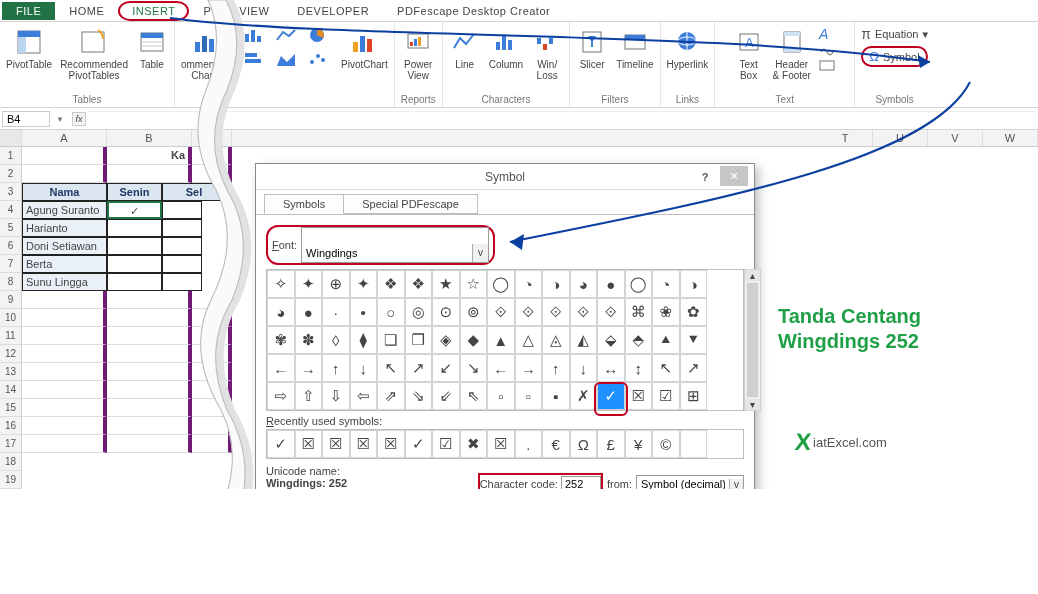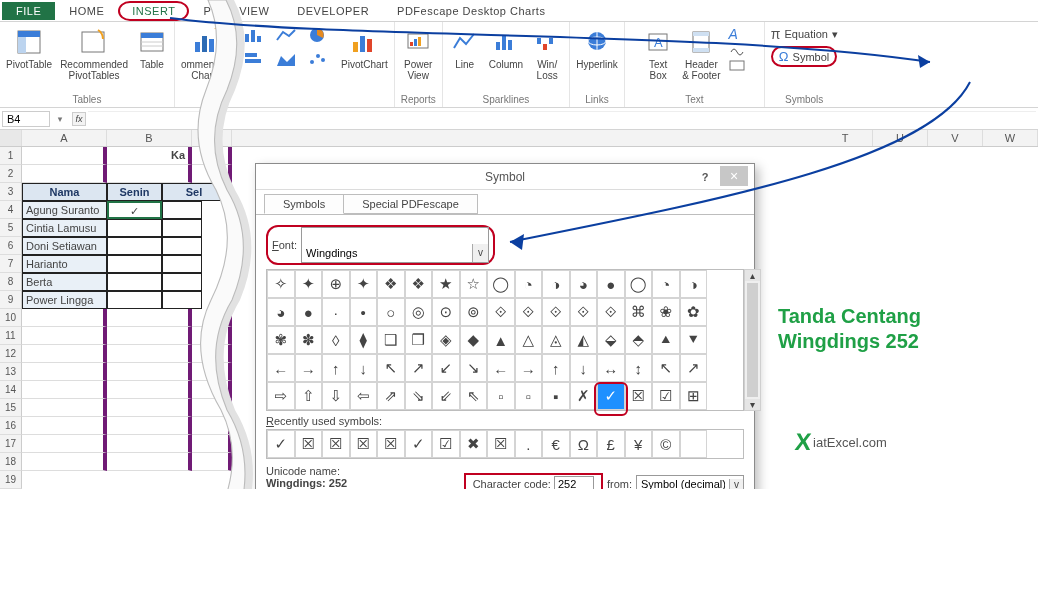--- a/index.html
+++ b/index.html
@@ -75,21 +75,21 @@
 
   .redSel { position:absolute; border:2px solid #c00020; border-radius:6px; }
 
   .ruLabel { font-size:11px; margin:4px 0 2px; }
   .ruGrid { border:1px solid #bdbdbd; display:grid; grid-template-columns:repeat(16, 27.5px); grid-auto-rows:28px; margin-bottom:6px; }
 
   .unicRow, .codeRow { display:flex; align-items:center; gap:4px; font-size:11px; }
   .codeRow { justify-content:flex-end; margin-top:-16px; }
   .codeRow .codeField { display:flex; align-items:center; gap:3px; }
   .codeRow input { width:40px; border:1px solid #999; padding:1px 3px; font-size:11px; text-align:left; }
-  .codeCircle { border:2px solid #c00020; border-radius:0; padding:1px 7px; }
+  .codeCircle { border:2px solid #c00020; border-radius:0; padding:1px 0; }
   .fromCombo { display:flex; align-items:center; border:1px solid #999; width:108px; height:18px; }
   .fromCombo input { flex:1; border:0; font-size:11px; padding:0 4px; }
   .fromCombo .drop { width:14px; text-align:center; font-size:10px; border-left:1px solid #aaa; background:#f0f0f0; }
 
   .dlgButtons { display:flex; justify-content:flex-end; gap:6px; padding:10px 10px 10px; border-top:1px solid #e0e0e0; margin-top:8px; }
   .dlgButtons button { width:70px; height:21px; font-size:11px; border:1px solid #8f8f8f; background:#f5f5f5; }
 
   
   .anno { position:absolute; top:0; left:0; pointer-events:none; z-index:6; }
   .anno path, .anno polyline, .anno line { fill:none; stroke:#0b3fa0; stroke-width:2; }
@@ -105,21 +105,21 @@
 </head>
 <body>
 
 <div class="ribbon-tabs">
   <div class="rt file">FILE</div>
   <div class="rt">HOME</div>
   <div class="rt active">INSERT</div>
   <div class="rt">P</div>
   <div class="rt">VIEW</div>
   <div class="rt">DEVELOPER</div>
-  <div class="rt">PDFescape Desktop Charts</div>
+  <div class="rt">PDFescape Desktop Creator</div>
 </div>
 
 <div class="ribbon-body">
 
   <div class="rgroup">
     <div class="items">
       <div class="ritem">
         <div class="ico">
             <svg width="28" height="28">
               <rect x="3" y="3" width="22" height="22" fill="#fff" stroke="#777"></rect>
@@ -262,23 +262,46 @@
             <svg width="26" height="24">
               <rect x="3" y="8" width="4" height="6" fill="#3b7dd8"></rect>
               <rect x="9" y="14" width="4" height="6" fill="#e0452a"></rect>
               <rect x="15" y="8" width="4" height="6" fill="#3b7dd8"></rect>
             </svg>
           </div>
           <span style="white-space:pre-line">Win/
 Loss</span>
         </div>
     </div>
-    <div class="glabel">Sparklines</div>
-  </div>
-
+    <div class="glabel">Characters</div>
+  </div>
+
+  <div class="rgroup">
+    <div class="items">
+      <div class="ritem">
+          <div class="ico">
+            <svg width="26" height="26">
+              <rect x="4" y="3" width="18" height="20" fill="#fff" stroke="#777"></rect>
+              <polygon points="9,7 17,7 14,12 14,18 12,18 12,12" fill="#3b7dd8"></polygon>
+            </svg>
+          </div>
+          <span>Slicer</span>
+        </div>
+      <div class="ritem">
+          <div class="ico">
+            <svg width="26" height="26">
+              <rect x="3" y="6" width="20" height="14" fill="#fff" stroke="#777"></rect>
+              <rect x="3" y="6" width="20" height="4" fill="#3b7dd8"></rect>
+            </svg>
+          </div>
+          <span>Timeline</span>
+        </div>
+    </div>
+    <div class="glabel">Filters</div>
+  </div>
 
   <div class="rgroup">
     <div class="items">
       <div class="ritem">
           <div class="ico">
             <svg width="28" height="26">
               <circle cx="14" cy="12" r="9" fill="#3b7dd8"></circle>
               <ellipse cx="14" cy="12" rx="9" ry="4" fill="none" stroke="#fff"></ellipse>
               <line x1="14" y1="3" x2="14" y2="21" stroke="#fff"></line>
             </svg>
@@ -400,41 +423,36 @@
         <div class="cell hdrName">Nama</div>
         <div class="cell hdr" style="width:55px">Senin</div>
         <div class="cell hdr" style="width:64px">Sel</div>
       </div>
       <div class="cellRow">
         <div class="cell name">Agung Suranto</div>
         <div class="cell data activeCell" style="width:55px">✓</div>
         <div class="cell data" style="width:40px"></div>
       </div>
       <div class="cellRow">
-          <div class="cell name">Cintia Lamusu</div>
+          <div class="cell name">Harianto</div>
           <div class="cell data" style="width:55px"></div>
           <div class="cell data" style="width:40px"></div>
         </div>
       <div class="cellRow">
           <div class="cell name">Doni Setiawan</div>
           <div class="cell data" style="width:55px"></div>
           <div class="cell data" style="width:40px"></div>
         </div>
       <div class="cellRow">
-          <div class="cell name">Harianto</div>
-          <div class="cell data" style="width:55px"></div>
-          <div class="cell data" style="width:40px"></div>
-        </div>
-      <div class="cellRow">
           <div class="cell name">Berta</div>
           <div class="cell data" style="width:55px"></div>
           <div class="cell data" style="width:40px"></div>
         </div>
       <div class="cellRow">
-          <div class="cell name">Power Lingga</div>
+          <div class="cell name">Sunu Lingga</div>
           <div class="cell data" style="width:55px"></div>
           <div class="cell data" style="width:40px"></div>
         </div>
       <div class="cellRow">
           <div class="cell"></div>
           <div class="cell"></div>
           <div class="cell" style="width:40px"></div>
         </div>
       <div class="cellRow">
           <div class="cell"></div>

